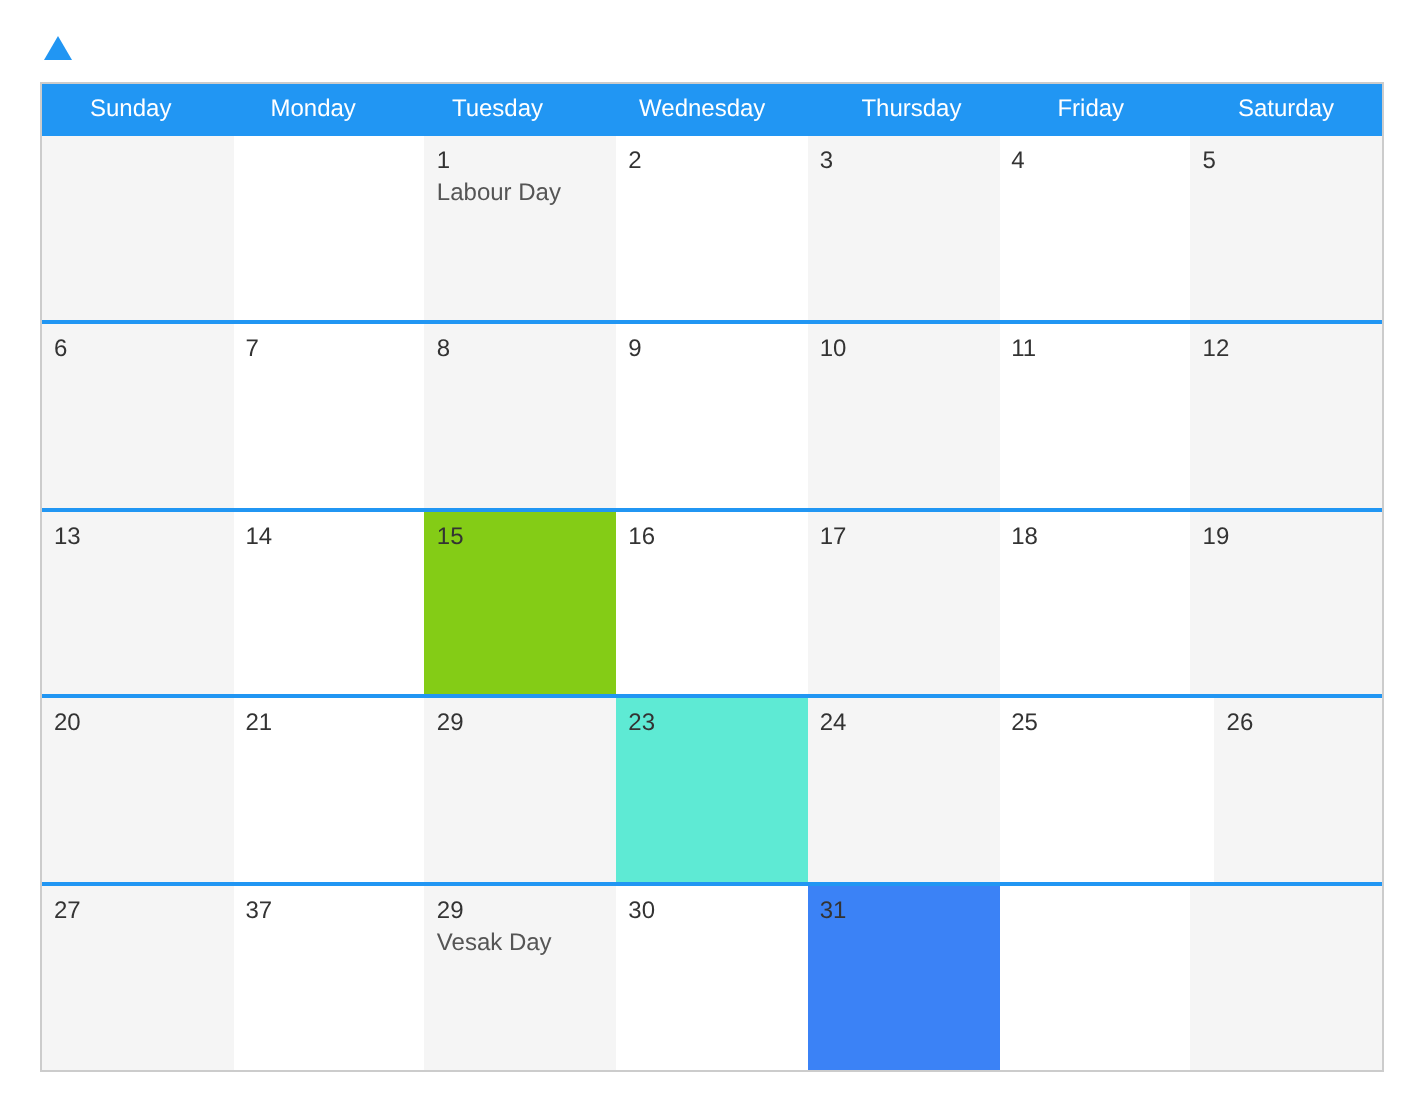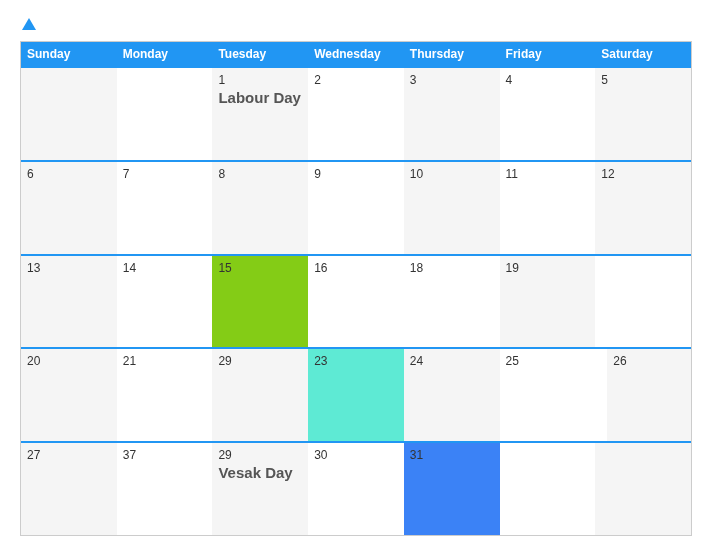--- a/index.html
+++ b/index.html
@@ -69,23 +69,23 @@
       border: 1px solid #ccc;
     }
     .cal-header {
       display: grid;
       grid-template-columns: repeat(7, 1fr);
       background: #2196F3;
     }
     .cal-header-cell {
       color: #fff;
       font-size: 12px;
-      padding: 5px 6px;
+      padding: 5px 24px;
       text-align: left;
-      font-weight: bold;
+      font-weight: normal;
     }
     .cal-body {
       flex: 1;
       display: flex;
       flex-direction: column;
     }
     .cal-week {
       display: grid;
       grid-template-columns: repeat(7, 1fr);
       flex: 1;
@@ -106,25 +106,24 @@
     .cal-cell.empty {
       background: #f5f5f5;
     }
     .day-number {
       font-size: 12px;
       color: #333;
       display: block;
       margin-bottom: 2px;
     }
     .holiday {
-      font-size: 15px;
+      font-size: 12px;
       color: #555;
       display: block;
       margin-top: 2px;
-      font-weight: bold;
     }
   </style>
 </head>
 <body>
 
 <div class="page">
   <div class="header">
     <div class="logo">
       <span class="logo-general"></span>
       <span class="logo-blue">
@@ -198,20 +197,23 @@
           </div>
           <div class="cal-cell" style="background: rgb(255, 255, 255);">
             <span class="day-number">14</span>
           </div>
           <div class="cal-cell" style="background: #84cc16;">
             <span class="day-number">15</span>
           </div>
           <div class="cal-cell" style="background: rgb(255, 255, 255);">
             <span class="day-number">16</span>
           </div>
+          <div class="cal-cell" style="background: rgb(245, 245, 245);">
+            <span class="day-number">17</span>
+          </div>
           <div class="cal-cell" style="background: rgb(255, 255, 255);">
             <span class="day-number">18</span>
           </div>
           <div class="cal-cell" style="background: rgb(245, 245, 245);">
             <span class="day-number">19</span>
           </div>
         </div>
         <div class="cal-week">
           <div class="cal-cell" style="background: rgb(245, 245, 245);">
             <span class="day-number">20</span>

